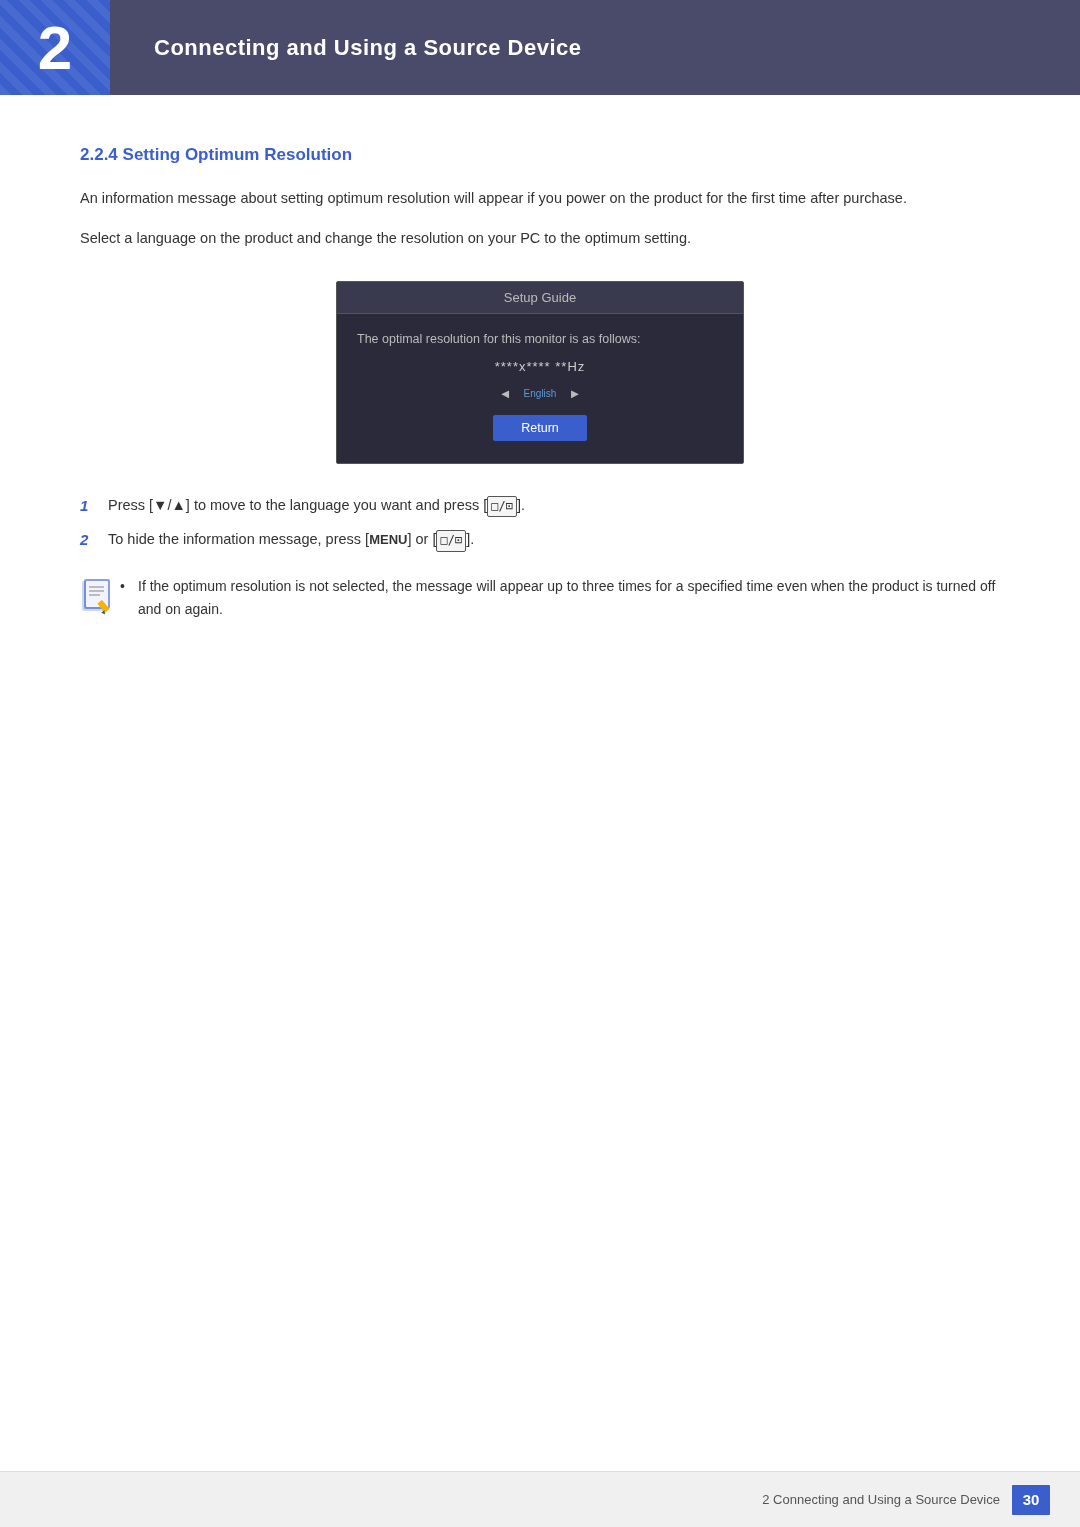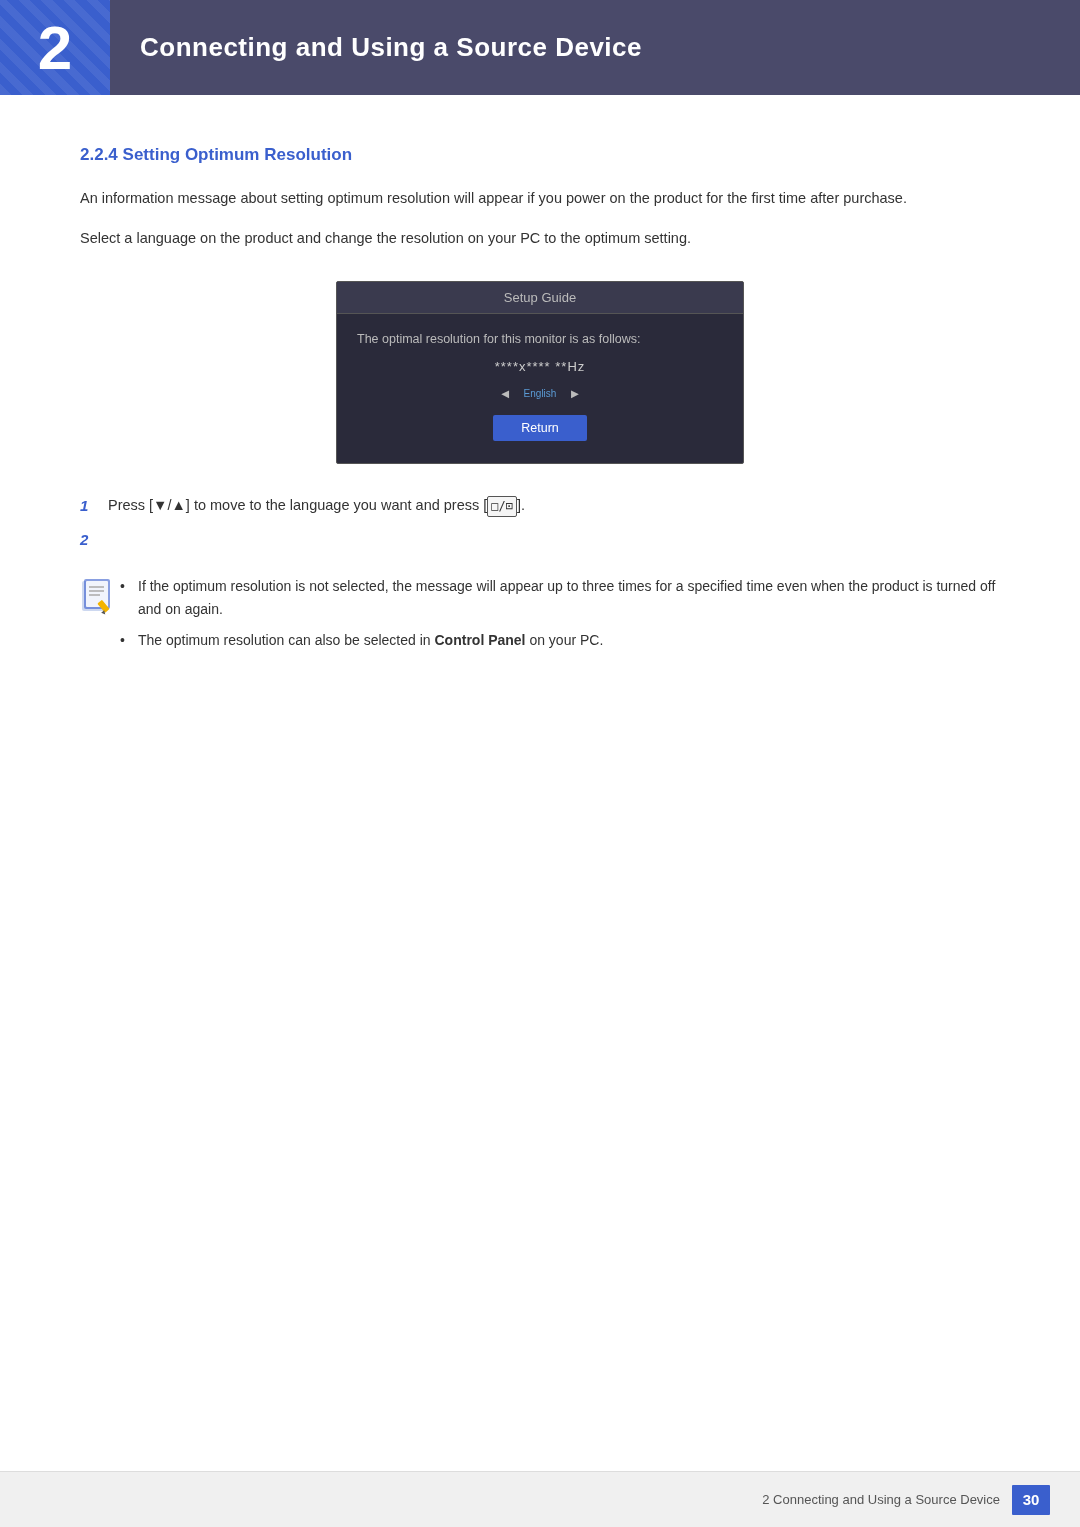--- a/index.html
+++ b/index.html
@@ -52,23 +52,23 @@
       );
     }
 
     .chapter-number-box span {
       position: relative;
       z-index: 1;
     }
 
     .header-title {
       color: #fff;
-      font-size: 26px;
-      font-weight: bold;
-      padding-left: 30px;
+      font-size: 22px;
+      font-weight: bold;
+      padding-left: 44px;
       letter-spacing: 0.5px;
     }
 
     
     .main-content {
       padding: 50px 80px 80px 80px;
     }
 
     
     .section-heading {
@@ -330,20 +330,23 @@
 
   <div class="steps-section">
     <div class="step-item">
       <span class="step-num">1 &nbsp;</span>
       <span class="step-text">
         Press [▼/▲] to move to the language you want and press [<span class="key-box">□/⊡</span>].
       </span>
     </div>
     <div class="step-item">
       <span class="step-num">2 &nbsp;</span>
+      <span class="step-text">
+        To hide the information message, press [<span class="menu-key">MENU</span>] or [<span class="key-box">□/⊡</span>].
+      </span>
     </div>
   </div>
 
   <div class="note-section">
 
     <svg class="note-icon" viewBox="0 0 38 38" xmlns="http://www.w3.org/2000/svg">
       <rect x="2" y="4" width="26" height="30" rx="2" fill="#5b7fcc" opacity="0.3"></rect>
       <rect x="4" y="2" width="26" height="30" rx="2" fill="#3a5fcd" opacity="0.6"></rect>
       <rect x="6" y="4" width="22" height="26" rx="1" fill="#fff" opacity="0.9"></rect>
       <line x1="9" y1="10" x2="24" y2="10" stroke="#aaa" stroke-width="1.5"></line>
@@ -351,23 +354,20 @@
       <line x1="9" y1="18" x2="20" y2="18" stroke="#aaa" stroke-width="1.5"></line>
 
       <rect x="20" y="22" width="6" height="12" rx="1" fill="#f4b400" transform="rotate(-40 25 28)"></rect>
       <polygon points="22,34 24,38 26,34" fill="#555" transform="rotate(-40 24 36)"></polygon>
     </svg>
 
     <ul class="note-bullets">
       <li>
         If the optimum resolution is not selected, the message will appear up to three times for a specified time even when the product is turned off and on again.
       </li>
-      <li>
-        The optimum resolution can also be selected in <span class="bold-text">Control Panel</span> on your PC.
-      </li>
     </ul>
   </div>
 
 </div>
 
 <div class="footer-bar">
   <span class="footer-text">2 Connecting and Using a Source Device</span>
   <div class="footer-page">30</div>
 </div>
 

